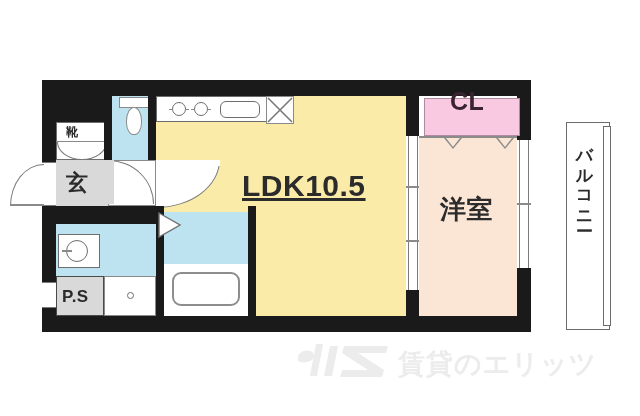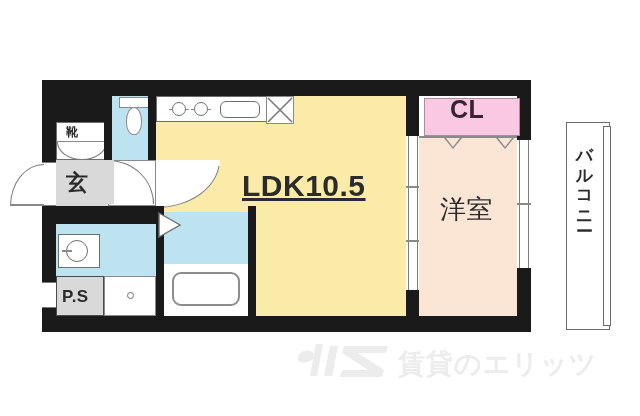--- a/index.html
+++ b/index.html
@@ -33,21 +33,21 @@
 
   
   .lbl {
     position: absolute;
     color: #2b2b2b;
     letter-spacing: 0.5px;
     white-space: nowrap;
     line-height: 1;
   }
   .lbl-ldk  { font-size: 30px; font-weight: 700; }
-  .lbl-room { font-size: 26px; font-weight: 400; text-align: center; }
+  .lbl-room { font-size: 26px; font-weight: 700; text-align: center; }
   .lbl-cl   { font-size: 25px; font-weight: 700; color: #3a2330; }
   .lbl-bal  {
     font-size: 17px; font-weight: 700; color: #2b2b2b;
     writing-mode: vertical-rl; text-orientation: upright;
     letter-spacing: 2px;
   }
   .lbl-gen  { font-size: 22px; font-weight: 700; }
   .lbl-shoe { font-size: 12px; font-weight: 700; }
   .lbl-ps   { font-size: 17px; font-weight: 700; }
 
@@ -240,21 +240,21 @@
   <div class="abs fill-bed" style="left:419px; top:136px; width:98px; height:180px;"></div>
   <div class="lbl lbl-room" style="left:440px; top:196px;">洋室</div>
 
   <div class="abs wall" style="left:406px; top:96px; width:13px; height:40px;"></div>
   <div class="abs wall" style="left:406px; top:290px; width:13px; height:26px;"></div>
   <div class="abs slider-v" style="left:408px; top:136px; width:10px; height:154px;"></div>
   <div class="abs fx-line" style="left:406px; top:186px; width:13px; height:1.5px;"></div>
   <div class="abs fx-line" style="left:406px; top:240px; width:13px; height:1.5px;"></div>
 
   <div class="abs fill-cl" style="left:424px; top:98px; width:96px; height:38px; border:1.2px solid #b08aa0;"></div>
-  <div class="lbl lbl-cl" style="left:450px; top:97px;">CL</div>
+  <div class="lbl lbl-cl" style="left:450px; top:89px;">CL</div>
 
   <div class="abs fx-line" style="left:419px; top:136px; width:98px; height:2px; background:#8a8a8a;"></div>
 
   <div class="chev" style="left:444px; top:138px;"></div>
   <div class="chev" style="left:496px; top:138px;"></div>
 
   <div id="watermark">
     <svg style="position:absolute; left:0; top:2px;" width="104" height="40" viewBox="0 0 104 40">
       <g fill="#ececec">
         <path d="M6 18 C6 9, 22 8, 22 16 C22 22, 10 24, 6 21 Z"></path>

